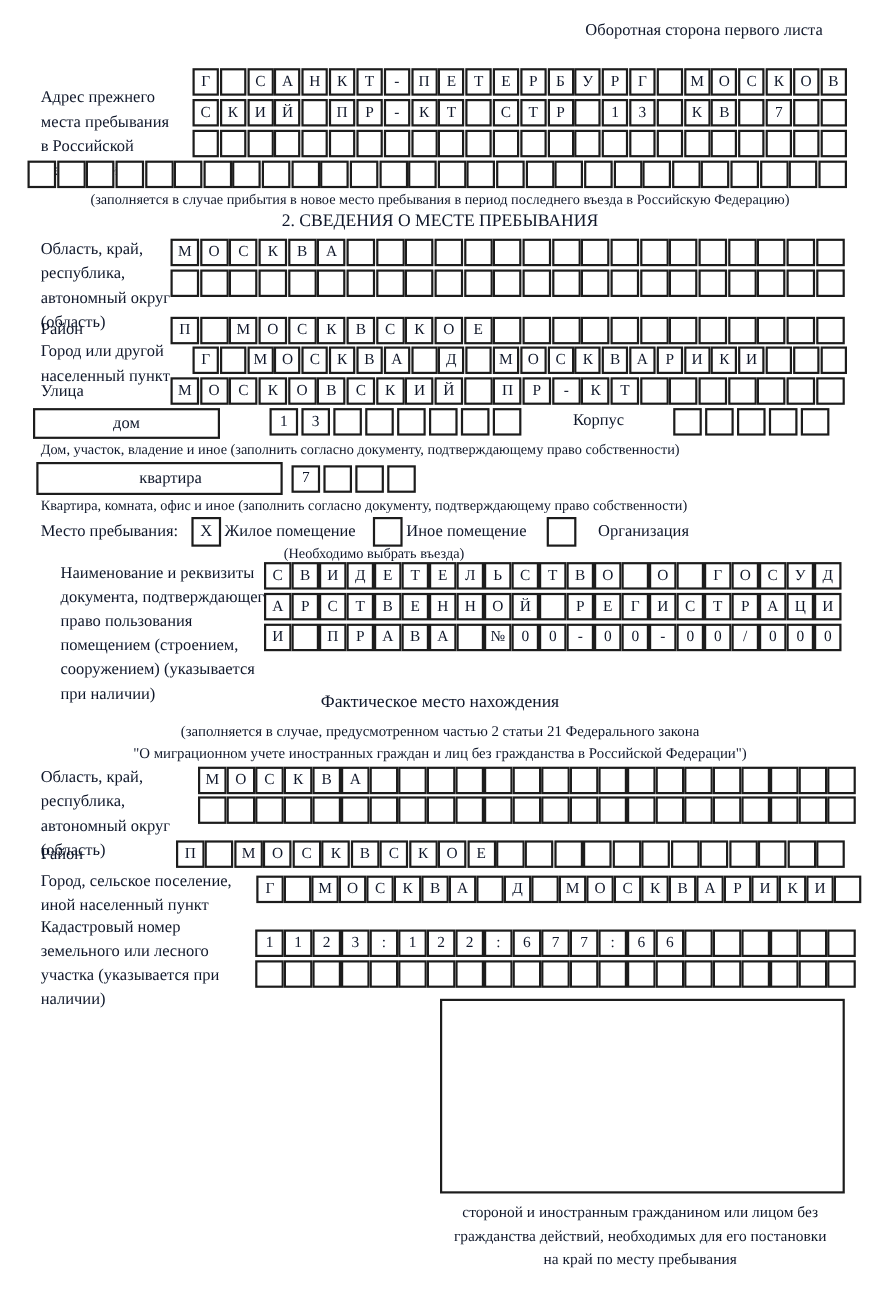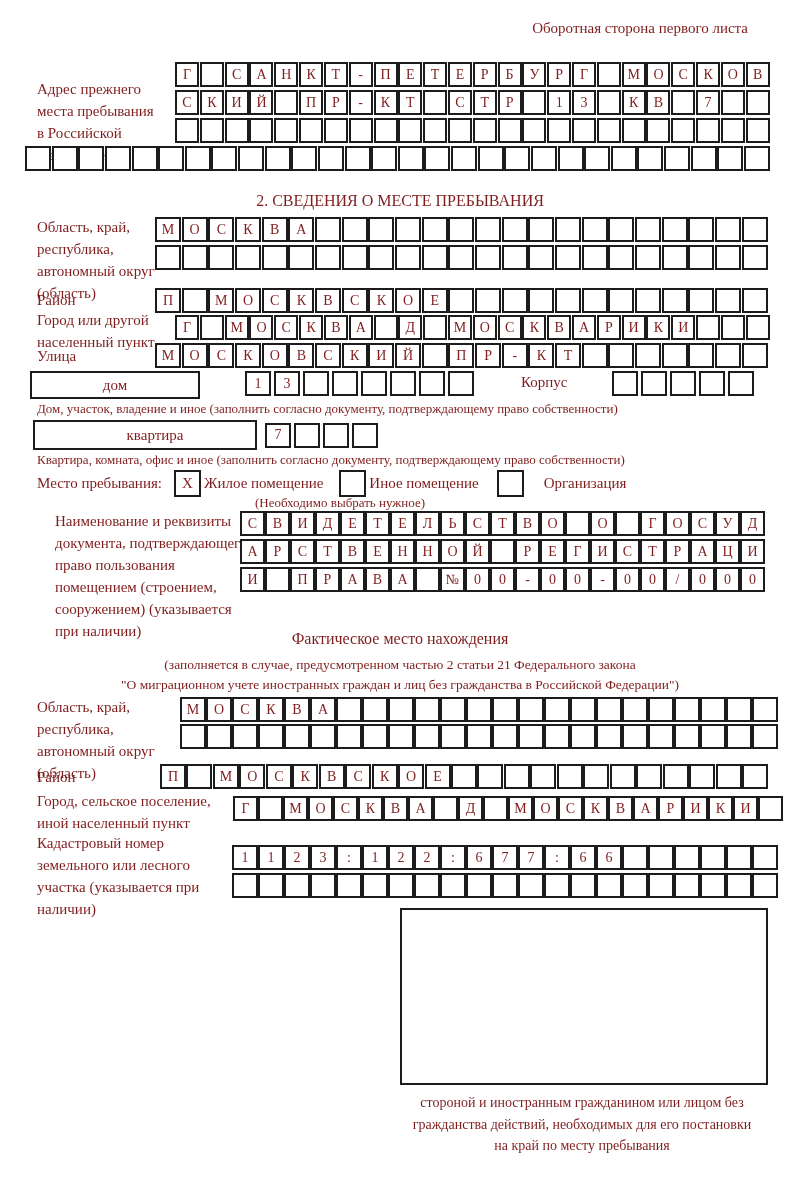--- a/index.html
+++ b/index.html
@@ -1,18 +1,18 @@
 <!DOCTYPE html>
 <html><head>
 <meta charset="utf-8">
 <style>
   html,body{margin:0;padding:0;background:#ffffff;}
   .page{
     position:relative;width:800px;height:1180px;background:#ffffff;
-    color:#7f1d1d;font-family:"Liberation Serif", "DejaVu Serif", serif;
+    color:#0f172a;font-family:"Liberation Serif", "DejaVu Serif", serif;
     overflow:hidden;
   }
   .abs{position:absolute;}
   .lbl{font-size:15px;line-height:1.47;}
   .cap{font-size:13px;}
   .ctr{left:0;width:800px;text-align:center;}
   .bold{font-weight:normal;}
 
   
   .cellrow{display:flex;justify-content:space-between;}
@@ -194,20 +194,21 @@
       <span class="cell"></span>
       <span class="cell"></span>
       <span class="cell"></span>
       <span class="cell"></span>
       <span class="cell"></span>
       <span class="cell"></span>
       <span class="cell"></span>
       <span class="cell"></span>
       <span class="cell"></span>
     </div>
+  <div class="abs cap ctr pa-note">(заполняется в случае прибытия в новое место пребывания в период последнего въезда в Российскую Федерацию)</div>
 
   <div class="abs ctr bold s2-title">2. СВЕДЕНИЯ О МЕСТЕ ПРЕБЫВАНИЯ</div>
 
   <div class="abs lbl ob1-lbl">Область, край, республика, автономный округ (область)</div>
   <div class="abs cellrow cw22 ob1-r1">
       <span class="cell">М</span>
       <span class="cell">О</span>
       <span class="cell">С</span>
       <span class="cell">К</span>
       <span class="cell">В</span>
@@ -380,21 +381,21 @@
 
   <div class="abs mprow">
     <span>Место пребывания:</span>
     <span class="chk ml12">X</span>
     <span class="ml14">Жилое помещение</span>
     <span class="chk ml16"></span>
     <span class="ml14">Иное помещение</span>
     <span class="chk ml18"></span>
     <span class="ml20">Организация</span>
   </div>
-  <div class="abs cap mp-note">(Необходимо выбрать нужное)</div>
+  <div class="abs cap mp-note">(Необходимо выбрать въезда)</div>
 
   <div class="abs lbl doc-lbl">Наименование и реквизиты документа, подтверждающего право пользования помещением (строением, сооружением) (указывается при наличии)</div>
   <div class="abs cellrow cw21 doc-r1">
       <span class="cell">С</span>
       <span class="cell">В</span>
       <span class="cell">И</span>
       <span class="cell">Д</span>
       <span class="cell">Е</span>
       <span class="cell">Т</span>
       <span class="cell">Е</span>

